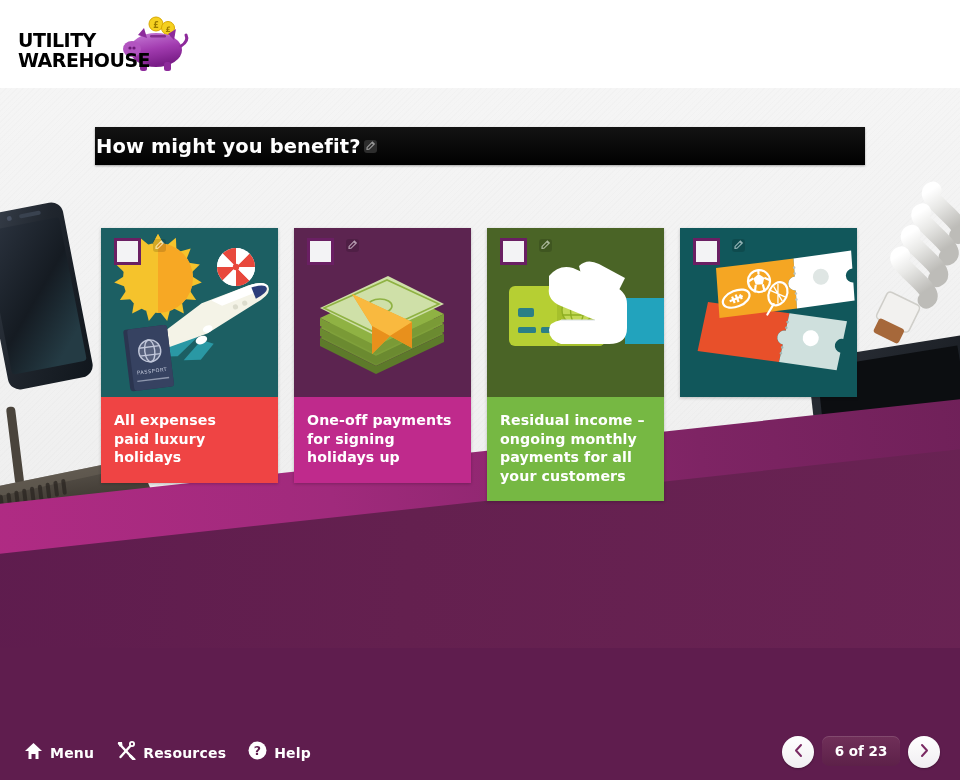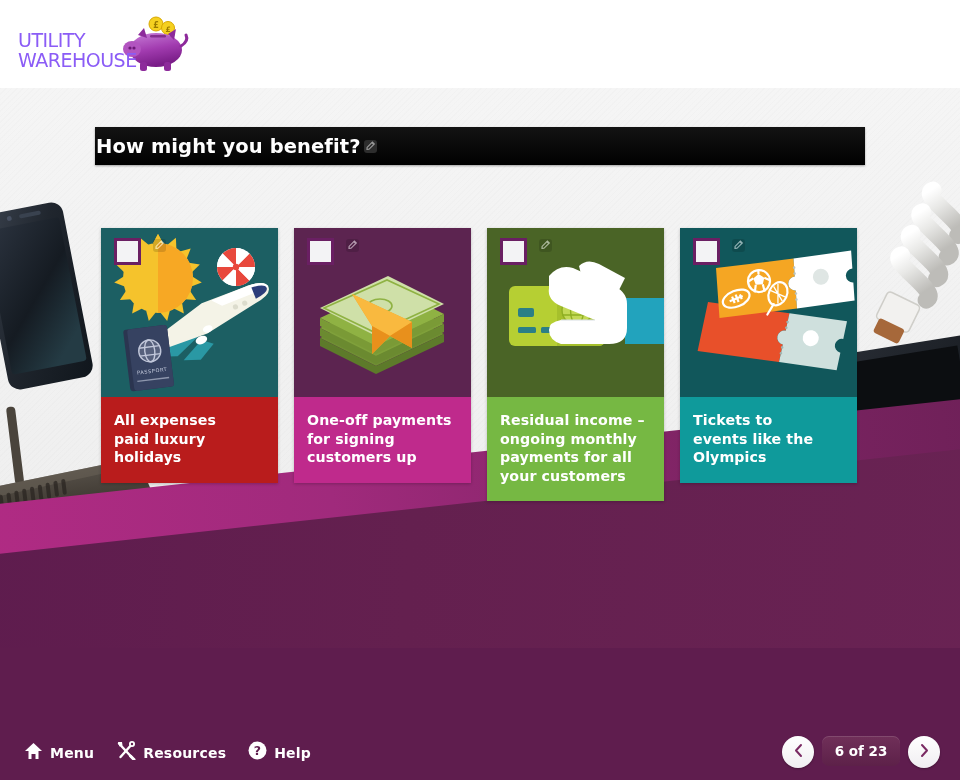--- a/index.html
+++ b/index.html
@@ -31,25 +31,25 @@
   }
   .logo {
     position: absolute;
     left: 18px; top: 14px;
     width: 170px; height: 62px;
   }
   .logo-text {
     position: absolute;
     left: 0; top: 16px;
     font-family: "DejaVu Sans", sans-serif;
-    font-weight: normal;
+    font-weight: bold;
     font-size: 19px;
     line-height: 20px;
     letter-spacing: -0.5px;
-    color: #8b5cf6;
+    color: #000000;
     white-space: pre-line;
   }
   .logo-pig { position: absolute; left: 98px; top: 0px; }
 
   
   .canvas {
     position: absolute;
     left: 0; top: 88px;
     width: 960px; height: 692px;
     background:
@@ -444,21 +444,21 @@
         </svg>
         <div class="chk"></div>
         <span class="card-edit">
           <svg width="15" height="15" viewBox="0 0 15 15">
             <rect x="1" y="1" width="13" height="13" rx="3" fill="#000000" opacity="0.25"></rect>
             <path d="M4 10.4 L4.1 8.4 L9.4 3.1 L11.3 5 L6 10.3 Z" fill="none" stroke="#ffffff" stroke-width="1.15"></path>
             <path d="M8.9 3.6 L10.8 5.5" stroke="#ffffff" stroke-width="1.15"></path>
           </svg>
         </span>
       </div>
-      <div class="card-body" style="background:#b91c1c;">
+      <div class="card-body" style="background:#ef4444;">
         <div class="card-label">All expenses
 paid luxury
 holidays</div>
       </div>
     </div>
 
     <div class="card" style="left:294px; top:228px;">
       <div class="card-art" style="background:#5c2450;">
         <svg width="177" height="169" viewBox="0 0 177 169">
           <g transform="translate(88,92)">
@@ -492,21 +492,21 @@
           <svg width="15" height="15" viewBox="0 0 15 15">
             <rect x="1" y="1" width="13" height="13" rx="3" fill="#000000" opacity="0.25"></rect>
             <path d="M4 10.4 L4.1 8.4 L9.4 3.1 L11.3 5 L6 10.3 Z" fill="none" stroke="#ffffff" stroke-width="1.15"></path>
             <path d="M8.9 3.6 L10.8 5.5" stroke="#ffffff" stroke-width="1.15"></path>
           </svg>
         </span>
       </div>
       <div class="card-body" style="background:#bf2a8c;">
         <div class="card-label">One-off payments
 for signing
-customers up</div>
+holidays up</div>
       </div>
     </div>
 
     <div class="card" style="left:487px; top:228px;">
       <div class="card-art" style="background:#4a6426;">
         <svg width="177" height="169" viewBox="0 0 177 169">
 
           <g transform="translate(22,58)">
             <rect x="0" y="0" width="96" height="60" rx="6" fill="#b6cf33"></rect>
             <path d="M48 0 H90 A6 6 0 0 1 96 6 V54 A6 6 0 0 1 90 60 H48 Z" fill="#a6c02c"></path>
@@ -598,25 +598,20 @@
         </svg>
         <div class="chk"></div>
         <span class="card-edit">
           <svg width="15" height="15" viewBox="0 0 15 15">
             <rect x="1" y="1" width="13" height="13" rx="3" fill="#000000" opacity="0.25"></rect>
             <path d="M4 10.4 L4.1 8.4 L9.4 3.1 L11.3 5 L6 10.3 Z" fill="none" stroke="#ffffff" stroke-width="1.15"></path>
             <path d="M8.9 3.6 L10.8 5.5" stroke="#ffffff" stroke-width="1.15"></path>
           </svg>
         </span>
       </div>
-      <div class="card-body" style="background:#0f9a9b;">
-        <div class="card-label">Tickets to
-events like the
-Olympics</div>
-      </div>
     </div>
   </div>
 
   <div class="footer-nav">
 
     <div class="nav-items">
 
       <div class="nav-item">
         <span>
           <svg width="19" height="18" viewBox="0 0 19 18">

